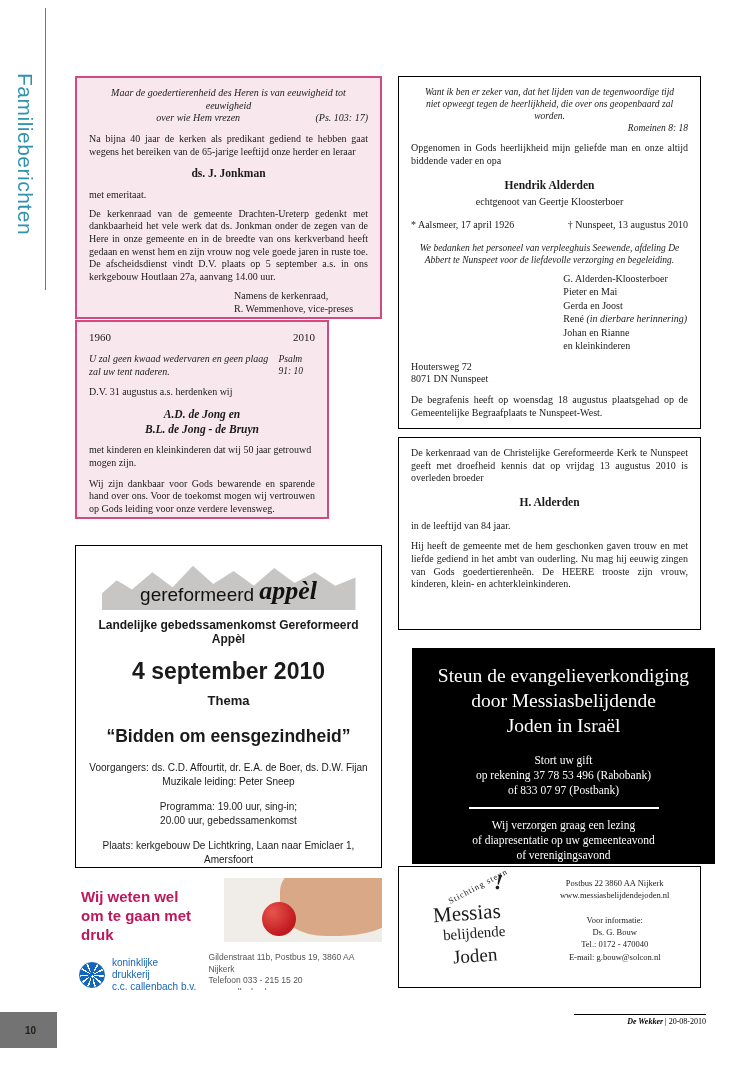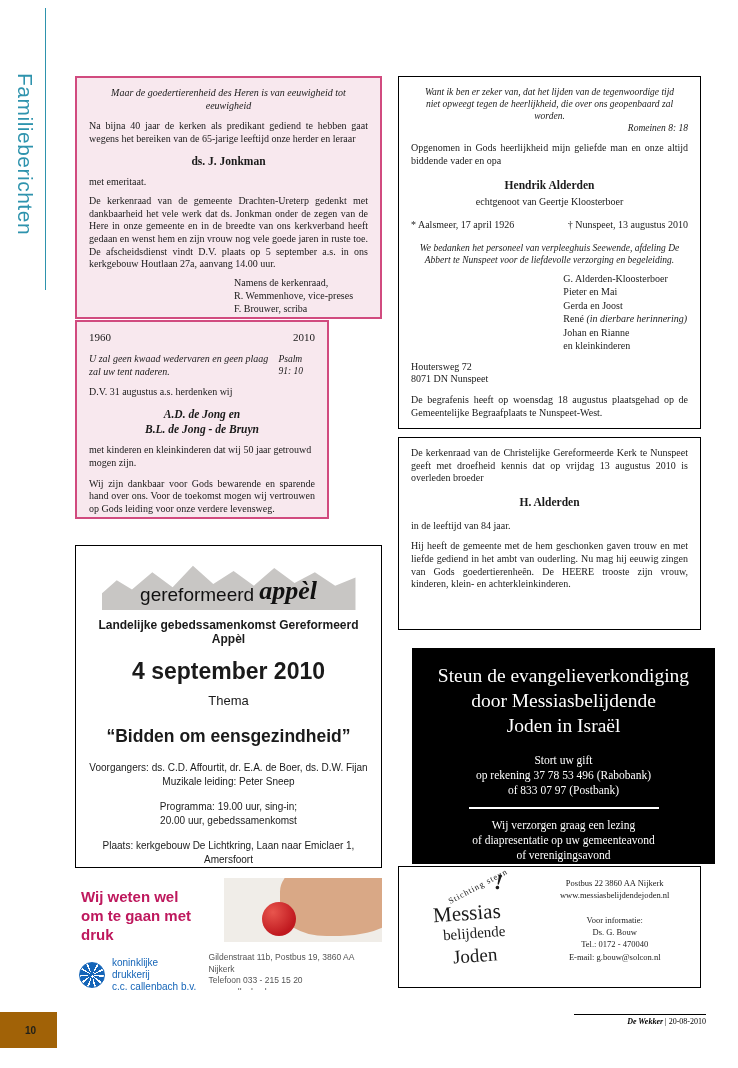--- a/index.html
+++ b/index.html
@@ -44,21 +44,21 @@
   #box-messias    { left:398px; top:866px; width:303px; height:122px; border:1px solid #000; background:#fff; display:flex; }
 
   
   .appel-logo{position:relative; width:254px; height:54px; margin:0 auto 8px; display:flex; align-items:flex-end; justify-content:center; gap:5px; padding-bottom:4px;}
   .appel-mountain{position:absolute; inset:0; background:#c8c6c4;
     clip-path:polygon(0 100%,0 70%,6% 45%,12% 62%,20% 30%,28% 58%,36% 18%,44% 52%,52% 28%,60% 55%,68% 22%,76% 50%,84% 30%,92% 55%,100% 40%,100% 100%);}
   .appel-w1{position:relative; font-size:19px; color:#111;}
   .appel-w2{position:relative; font-family:"Liberation Serif",serif; font-style:italic; font-weight:bold; font-size:26px; color:#111;}
   .appel-title{font-weight:bold; font-size:12px; margin-top:4px;}
   .appel-date{font-weight:bold; font-size:23px; margin-top:12px;}
-  .appel-theme-label{font-weight:normal; font-size:13px; margin-top:8px;}
+  .appel-theme-label{font-weight:bold; font-size:13px; margin-top:8px;}
   .appel-theme{font-weight:bold; font-size:17.5px; margin-top:18px;}
   .appel-small{font-size:10px; line-height:1.35;}
   .u{text-decoration:underline; color:#111;}
 
   
   .cb-top{display:flex;}
   .cb-headline{flex:1; padding:10px 0 0 6px; color:#be185d; font-weight:bold; font-size:15px; line-height:1.25;}
   .cb-photo{position:relative; width:158px; height:64px; background:#f0ede8; overflow:hidden;}
   .cb-hand{position:absolute; right:-28px; top:-20px; width:130px; height:78px; background:#d9a886; border-radius:48% 52% 60% 40%;}
   .cb-ball{position:absolute; left:38px; bottom:6px; width:34px; height:34px; border-radius:50%; background:radial-gradient(circle at 32% 30%, #e8554d, #c0191f 70%);}
@@ -81,35 +81,39 @@
   .ms-logo{position:relative; flex:0 0 46%; height:100%;}
   .ms-arc{position:absolute; left:46px; top:14px; transform:rotate(-28deg); font-size:8.5px; letter-spacing:1px;}
   .ms-excl{position:absolute; left:96px; top:2px; transform:rotate(14deg); font-size:22px; font-weight:bold;}
   .ms-l1{position:absolute; left:34px; top:34px; transform:rotate(-4deg); font-size:21px;}
   .ms-l2{position:absolute; left:44px; top:58px; transform:rotate(-4deg); font-size:15px;}
   .ms-l3{position:absolute; left:54px; top:78px; transform:rotate(-4deg); font-size:19px;}
   .ms-right{flex:1; text-align:center; font-size:8.5px; line-height:1.45; padding:10px 8px 0 0;}
   .ms-info{margin-top:12px;}
 
   
-  .footer-block{position:absolute; left:0; top:1012px; width:57px; height:36px; background:#a16207; display:flex; align-items:center;}
+  .footer-block{position:absolute; left:0; top:1012px; width:57px; height:36px; background:#737373; display:flex; align-items:center;}
   .footer-page{font-family:"Liberation Sans",sans-serif; font-weight:bold; font-size:10px; color:#22211a; margin-left:25px;}
   .footer-right{position:absolute; right:32px; top:1014px; width:132px; border-top:1px solid #000; padding-top:2px; text-align:right; font-size:8px; color:#000;}
   .journal-name{font-weight:bold; font-style:italic;}
 </style>
 </head>
 <body>
 
 <div class="page">
 
   <div class="vrule"></div>
   <div class="sidebar-label">Familieberichten</div>
 
   <section class="box pink" id="box-jonkman">
     <p class="i c">Maar de goedertierenheid des Heren is van eeuwigheid tot eeuwigheid</p>
+    <div class="qrow">
+      <span class="qmain">over wie Hem vrezen</span>
+      <span class="qref">(Ps. 103: 17)</span>
+    </div>
     <p class="j mt8">Na bijna 40 jaar de kerken als predikant gediend te hebben gaat wegens het bereiken van de 65-jarige leeftijd onze herder en leraar</p>
     <p class="name mt8">ds. J. Jonkman</p>
     <p class="mt8">met emeritaat.</p>
     <p class="j mt6">De kerkenraad van de gemeente Drachten-Ureterp gedenkt met dankbaarheid het vele werk dat ds. Jonkman onder de zegen van de Here in onze gemeente en in de breedte van ons kerkverband heeft gedaan en wenst hem en zijn vrouw nog vele goede jaren in ruste toe. De afscheidsdienst vindt D.V. plaats op 5 september a.s. in ons kerkgebouw Houtlaan 27a, aanvang 14.00 uur.</p>
     <div class="signoff">
       <div>Namens de kerkenraad,</div>
       <div>R. Wemmenhove, vice-preses</div>
       <div>F. Brouwer, scriba</div>
     </div>
   </section>

